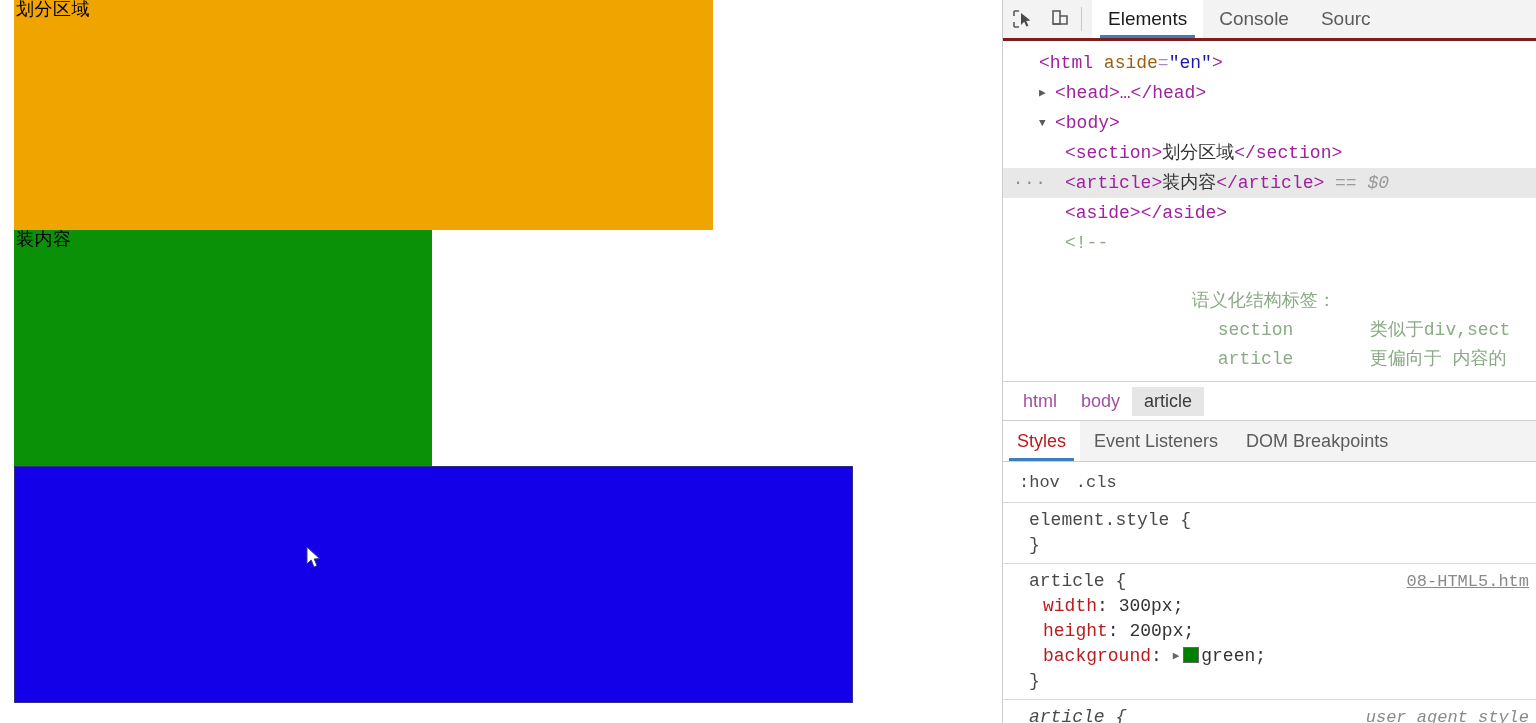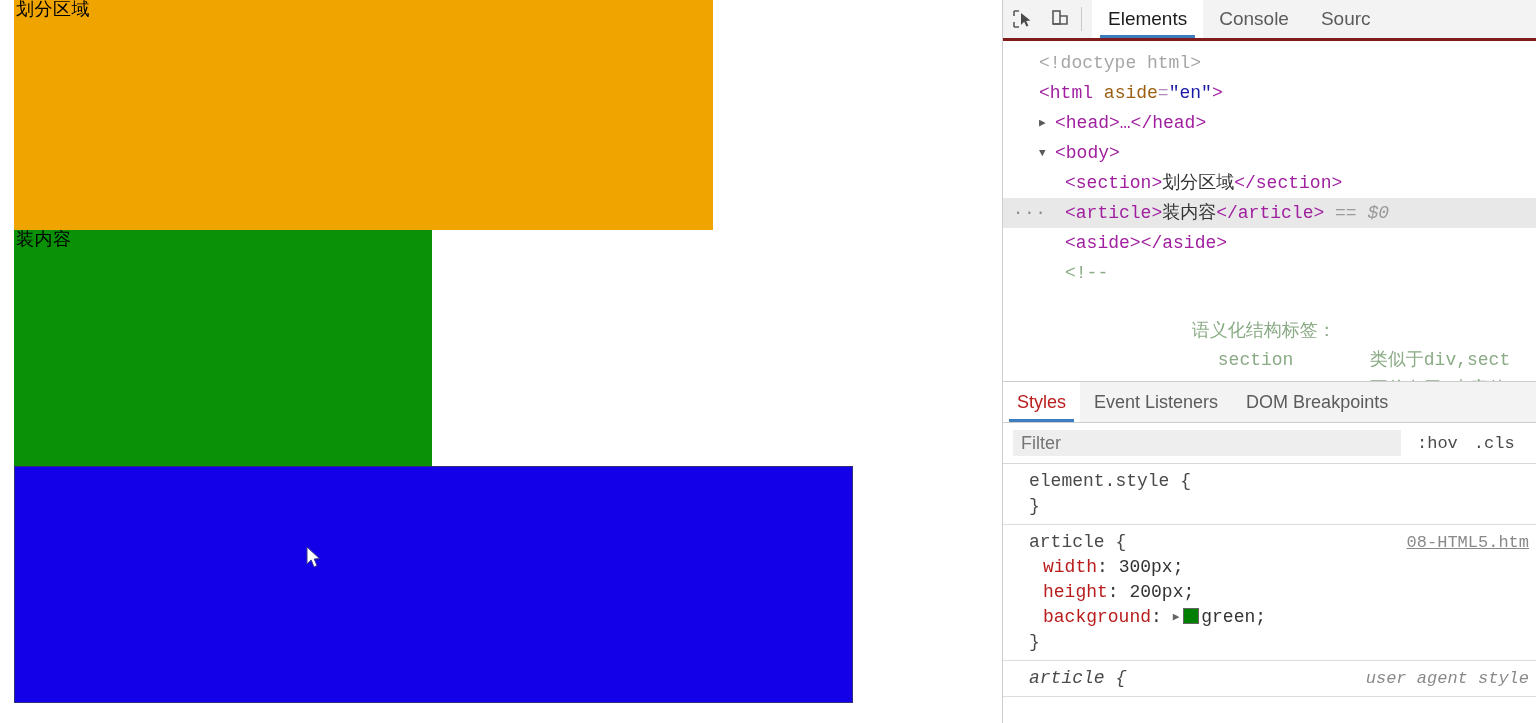--- a/index.html
+++ b/index.html
@@ -357,23 +357,20 @@
     <div class="tb-sep"></div>
     <div class="dt-tabs">
       <div class="dt-tab active">Elements</div>
       <div class="dt-tab">Console</div>
       <div class="dt-tab">Sourc</div>
     </div>
   </div>
 
   <div id="dom-tree">
 
-    <div class="dom-row">
-      <span class="tok-doctype">&lt;!doctype html&gt;</span>
-    </div>
 
     <div class="dom-row">
       <span class="tok-tag">&lt;html</span><span>&nbsp;</span><span class="tok-attr">aside</span><span class="tok-punc">=</span><span class="tok-val">"en"</span><span class="tok-tag">&gt;</span>
     </div>
 
     <div class="dom-row ind1">
       <span class="twisty">▶</span><span class="tok-tag">&lt;head&gt;…&lt;/head&gt;</span>
     </div>
 
     <div class="dom-row ind1">
@@ -403,29 +400,33 @@
     <div class="dom-row cmt-row ind3">
       <span class="tok-comment cmt-col2" style="margin-left:88px;">section</span><span class="tok-comment">类似于div,sect</span>
     </div>
 
     <div class="dom-row cmt-row ind3">
       <span class="tok-comment cmt-col2" style="margin-left:88px;">article</span><span class="tok-comment">更偏向于 内容的</span>
     </div>
 
   </div>
 
+  <div id="breadcrumb">
+    <span class="crumb">html</span>
+    <span class="crumb">body</span>
+    <span class="crumb active">article</span>
+  </div>
 
   <div id="sub-tabs">
     <div class="sub-tab active">Styles</div>
     <div class="sub-tab">Event Listeners</div>
     <div class="sub-tab">DOM Breakpoints</div>
   </div>
 
   <div id="filter-bar">
-    <input id="filter-input" type="text" placeholder="Filter" style="">
     <span class="filter-action">:hov</span>
     <span class="filter-action">.cls</span>
   </div>
 
   <div id="style-rules">
 
     <div class="rule">
       <div class="sel">element.style {</div>
       <div class="sel">}</div>
     </div>

